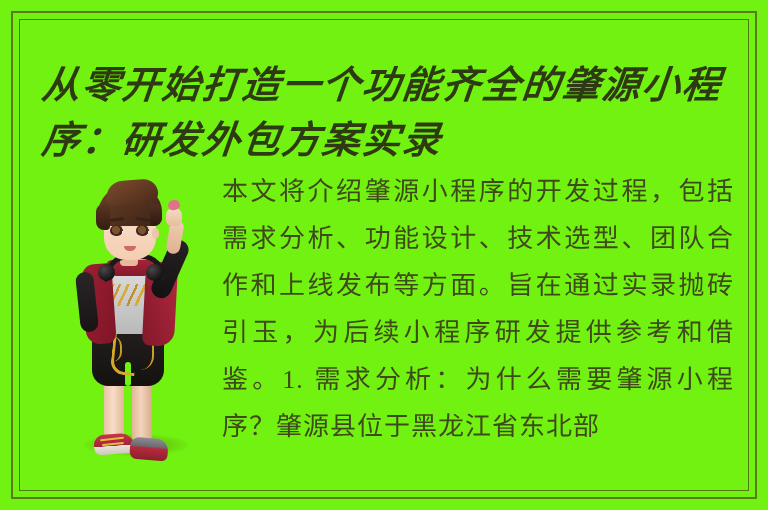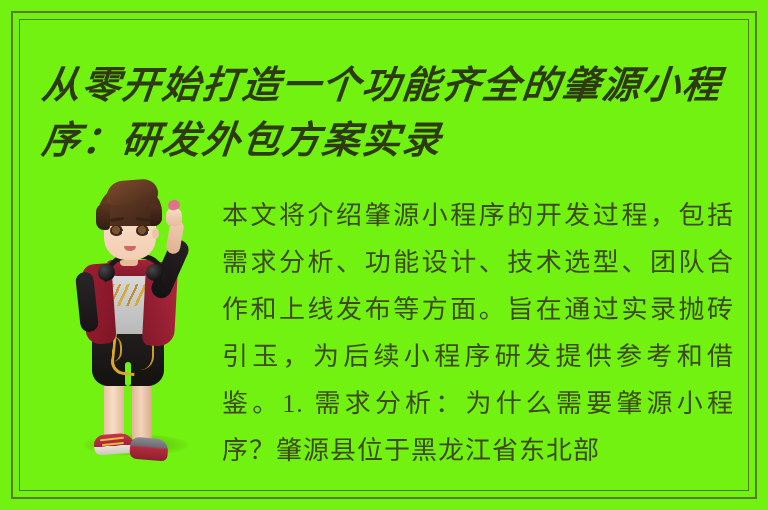--- a/index.html
+++ b/index.html
@@ -125,21 +125,21 @@
   .ch-ear { left: 104px; top: 52px; width: 7px; height: 11px; background: #eec5a6; border-radius: 50%; }
   
   .ch-forearm { left: 120px; top: 44px; width: 14px; height: 34px; background: linear-gradient(to bottom,#f0cdb0,#dfb191); border-radius: 7px; transform: rotate(10deg); }
   .ch-hand { left: 118px; top: 32px; width: 16px; height: 18px; background: linear-gradient(to bottom,#f7dcc4,#e6bc9d); border-radius: 7px 7px 6px 6px; }
   .ch-heart { left: 120px; top: 24px; width: 12px; height: 10px; background: #e2728b; border-radius: 6px 6px 5px 5px; transform: rotate(-12deg); }
 
   
   .body-copy {
     position: absolute;
     left: 222px;
-    top: 192px;
+    top: 168px;
     width: 512px;
     font-family: "Liberation Serif", serif;
     font-size: 26px;
     line-height: 47px;
     color: #3f4a1a;
     text-align: justify;
     text-justify: inter-character;
     letter-spacing: 1px;
     overflow: hidden;
     max-height: 290px;

